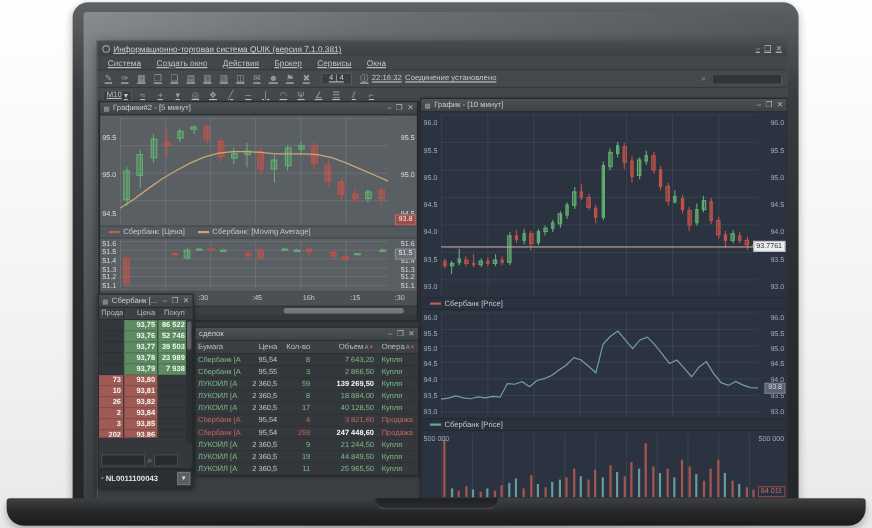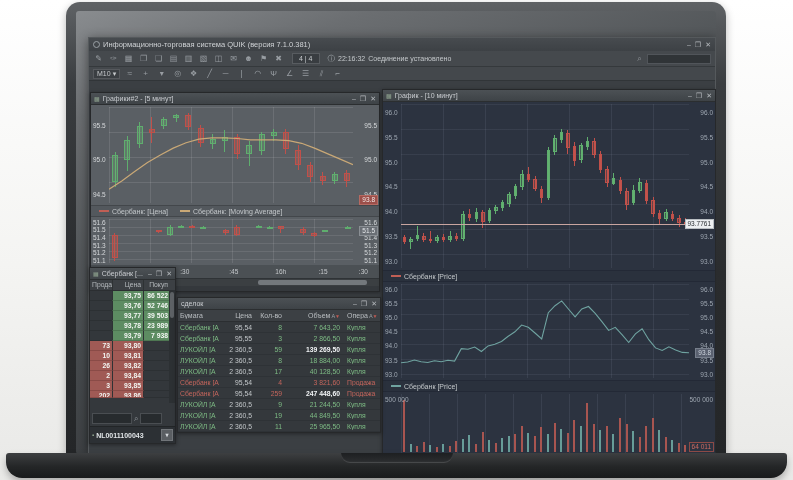--- a/index.html
+++ b/index.html
@@ -16,21 +16,21 @@
   .base{position:absolute;left:6px;top:453px;width:781px;height:25px;
     background:linear-gradient(180deg,#3d3f41 0%,#242627 55%,#191b1c 100%);
     border-radius:3px 3px 16px 16px;box-shadow:0 4px 7px rgba(0,0,0,.25);}
   .notch{position:absolute;left:50%;transform:translateX(-50%);top:0;width:112px;height:10px;
     background:linear-gradient(180deg,#1d1f21,#2d2f31);border-radius:0 0 9px 9px;
     box-shadow:inset 0 -1px 1px rgba(255,255,255,.14);}
   .floorshadow{position:absolute;left:40px;top:475px;width:714px;height:8px;
     background:radial-gradient(ellipse at center,rgba(0,0,0,.16),transparent 70%);}
   
   .app{position:absolute;left:12px;top:26px;width:628px;height:417px;background:#3b3f43;
-    border:1px solid #55595c;box-shadow:0 2px 10px rgba(0,0,0,.45);color:#c3c7ca;}
+    border:1px solid #55595c;box-shadow:0 2px 10px rgba(0,0,0,.45);color:#c3c7ca;text-decoration:underline;}
   .titlebar{height:13px;display:flex;align-items:center;gap:3px;padding:0 4px;
     background:linear-gradient(#474b4f,#3d4145);font-size:7.5px;color:#cfd2d5;}
   .applogo{width:7px;height:7px;border:1px solid #9aa0a5;border-radius:50%;flex:0 0 auto;}
   .wbtns{margin-left:auto;display:flex;gap:4px;font-size:7px;color:#b4b8bc;}
   .wbtn{cursor:default;line-height:9px;}
   .menubar{height:13px;display:flex;align-items:center;gap:2px;padding:0 3px;font-size:7.5px;
     background:#43474b;border-bottom:1px solid #33373a;color:#c0c4c7;}
   .mitem{padding:1px 6px;}
   .toolbar1{height:16px;display:flex;align-items:center;gap:4px;padding:0 4px;background:#45494d;
     border-bottom:1px solid #35393c;position:relative;}
@@ -137,20 +137,28 @@
         <div class="titlebar">
           <span class="applogo"></span>
           <span>Информационно-торговая система QUIK (версия 7.1.0.381)</span>
           <span class="wbtns">
             <span class="wbtn">–</span>
             <span class="wbtn">❐</span>
             <span class="wbtn">✕</span>
           </span>
         </div>
 
+        <div class="menubar" id="menubar">
+            <div class="mitem">Система</div>
+            <div class="mitem">Создать окно</div>
+            <div class="mitem">Действия</div>
+            <div class="mitem">Брокер</div>
+            <div class="mitem">Сервисы</div>
+            <div class="mitem">Окна</div>
+          </div>
 
         <div class="toolbar1">
           <span id="tb1icons" style="display:flex;gap:4px;">
               <div class="ticon">✎</div>
               <div class="ticon">✑</div>
               <div class="ticon">▦</div>
               <div class="ticon">❐</div>
               <div class="ticon">❏</div>
               <div class="ticon">▤</div>
               <div class="ticon">▥</div>

